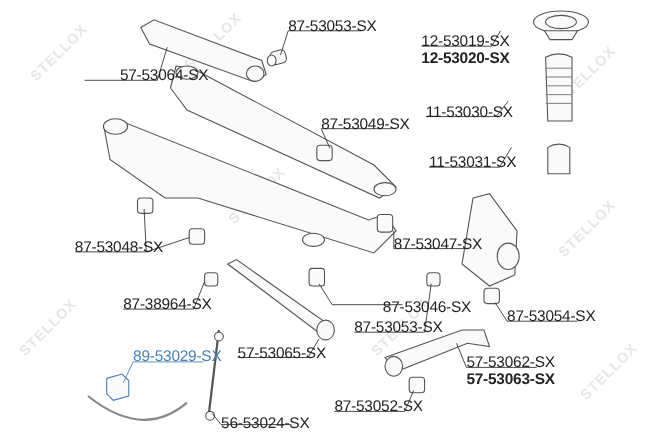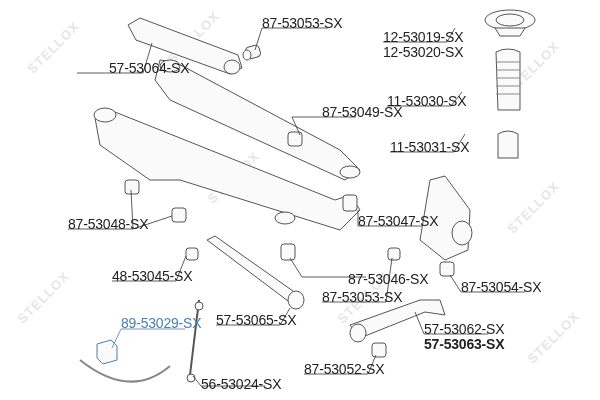--- a/index.html
+++ b/index.html
@@ -120,27 +120,27 @@
     </g>
     <g stroke="#4a7fb5" stroke-width="0.8" fill="none">
       <line x1="121" y1="329" x2="185" y2="329"></line>
         <line x1="121" y1="329" x2="112" y2="348"></line>
     </g>
   </svg>
 
   <div class="lbl" style="left:77px;top:62px;margin-left:32px;">57-53064-SX</div>
   <div class="lbl" style="left:262px;top:17px;">87-53053-SX</div>
   <div class="lbl" style="left:383px;top:31px;">12-53019-SX</div>
-  <div class="lbl" style="left:383px;top:46px;">12-53020-SX</div>
+  <div class="lbl" style="left:383px;top:46px;font-weight:bold;">12-53020-SX</div>
   <div class="lbl" style="left:387px;top:95px;">11-53030-SX</div>
-  <div class="lbl" style="left:292px;top:106px;margin-left:30px;">87-53049-SX</div>
+  <div class="lbl" style="left:292px;top:106px;">87-53049-SX</div>
   <div class="lbl" style="left:390px;top:141px;">11-53031-SX</div>
   <div class="lbl" style="left:68px;top:218px;">87-53048-SX</div>
   <div class="lbl" style="left:358px;top:215px;">87-53047-SX</div>
-  <div class="lbl" style="left:112px;top:270px;">48-53045-SX</div>
+  <div class="lbl" style="left:112px;top:270px;">87-38964-SX</div>
   <div class="lbl" style="left:302px;top:273px;padding-left:46px;">87-53046-SX</div>
   <div class="lbl" style="left:461px;top:281px;">87-53054-SX</div>
   <div class="lbl" style="left:322px;top:291px;">87-53053-SX</div>
   <div class="lbl hl" style="left:121px;top:317px;">89-53029-SX</div>
   <div class="lbl" style="left:216px;top:314px;">57-53065-SX</div>
   <div class="lbl" style="left:424px;top:323px;text-align:right;">57-53062-SX</div>
   <div class="lbl" style="left:424px;top:338px;font-weight:bold;">57-53063-SX</div>
   <div class="lbl" style="left:304px;top:363px;">87-53052-SX</div>
   <div class="lbl" style="left:201px;top:378px;">56-53024-SX</div>
 </div>

